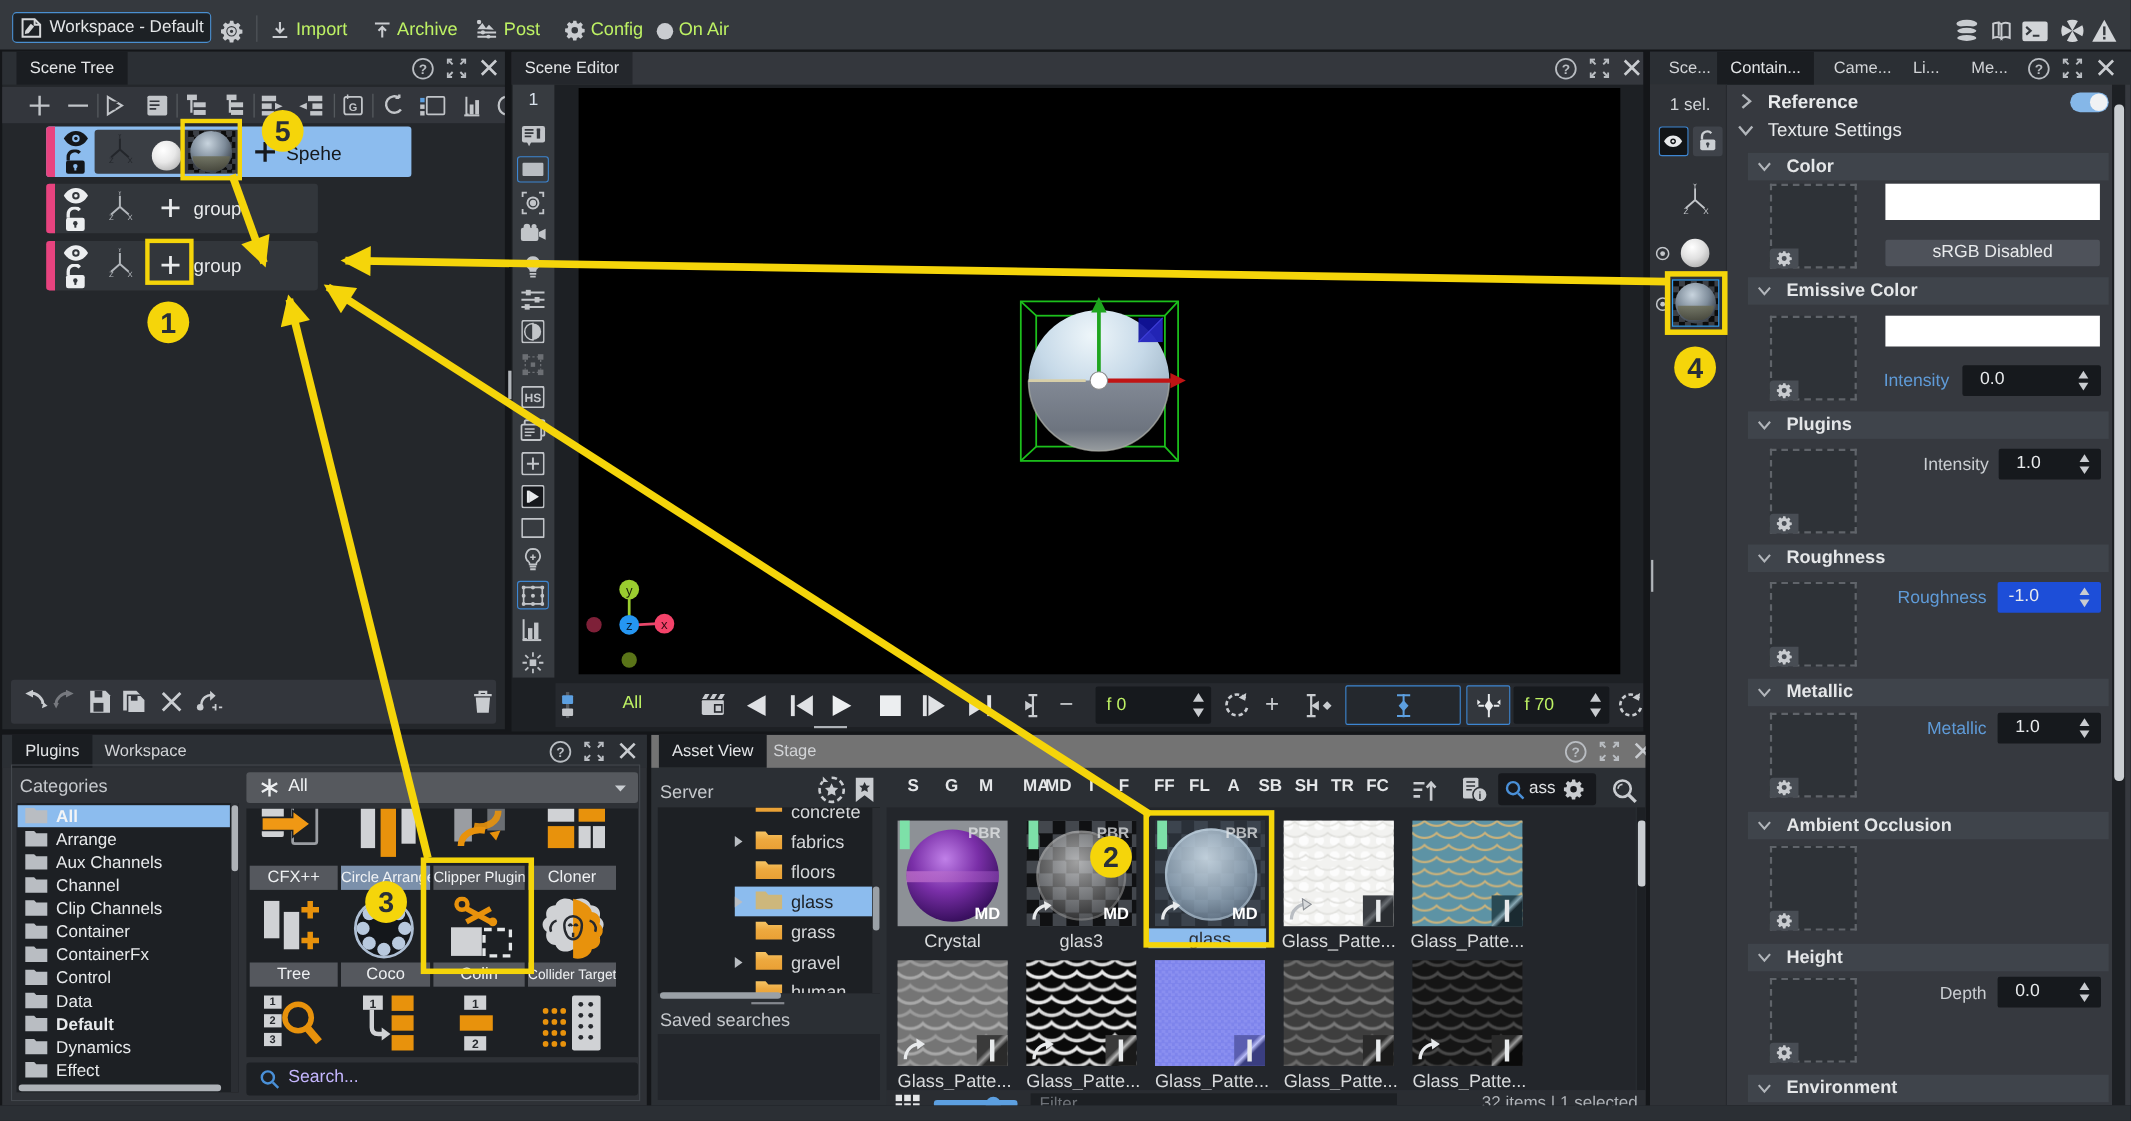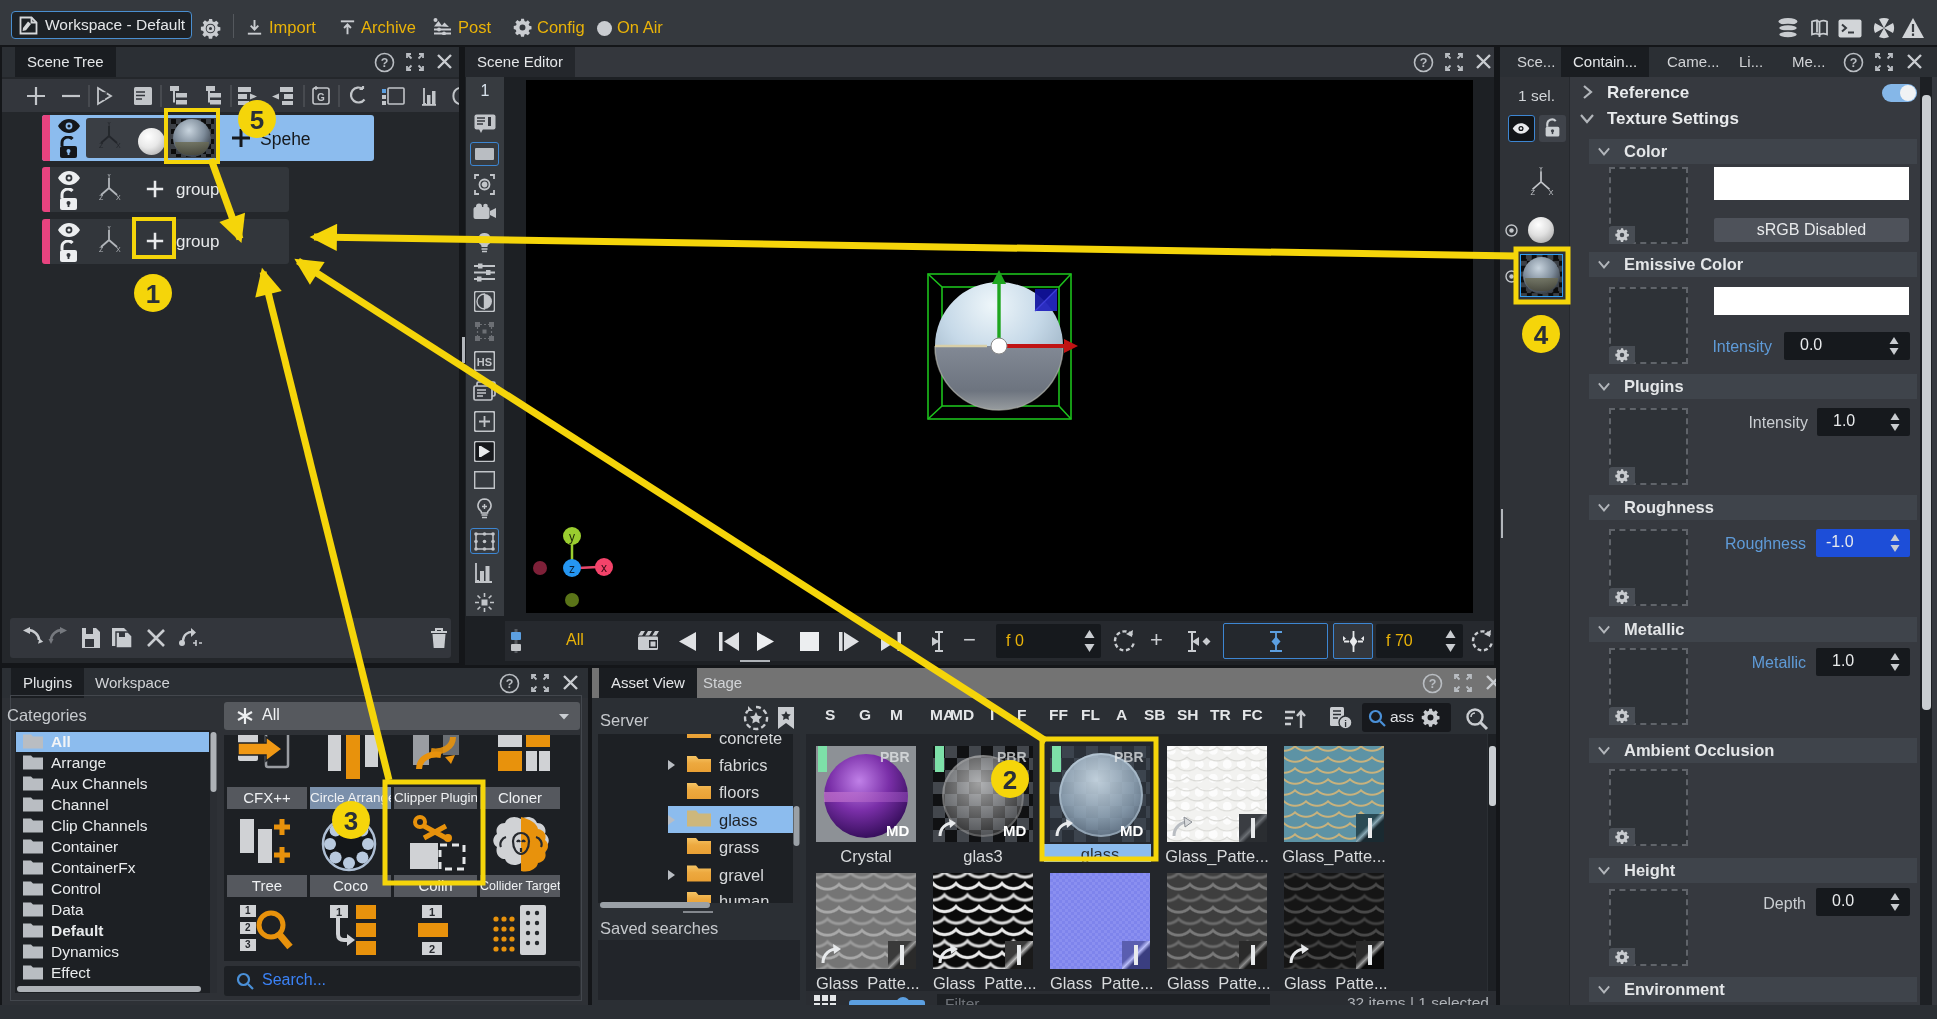--- a/index.html
+++ b/index.html
@@ -1,17 +1,17 @@
 <!DOCTYPE html>
 <html><head><meta charset="utf-8">
 <style>
 *{margin:0;padding:0;box-sizing:border-box}
 html,body{width:1937px;height:1019px;overflow:hidden;background:#141619;font-family:"Liberation Sans",sans-serif;}
 .abs{position:absolute}
-.txt{color:#eab308;white-space:nowrap}
+.txt{color:#bef264;white-space:nowrap}
 svg{display:block}
 .tab{position:absolute;top:0;height:30px;line-height:30px;padding:0 12px;color:#d2d4d7;font-size:15px}
 .tab.act{background:#1a1d21;color:#e4e6e8}
 </style></head>
 <body>
 
 <div class="abs" style="left:0;top:0;width:1937px;height:45px;background:#35393e">
   <div class="abs" style="left:11px;top:11px;width:181px;height:28px;border:1px solid #4a8fd0;border-radius:4px;background:#1d2125;display:flex;align-items:center">
     <svg width="21" height="21" style="margin-left:6px" viewBox="0 0 21 21">
         <path d="M2.5 2.5h11l5 5v11h-16z" fill="none" stroke="#d6d8da" stroke-width="1.8"></path>
@@ -541,21 +541,21 @@
         <g stroke="#b9bdc2" stroke-width="1.8" fill="none">
           <path d="M1 5V1h4M13 1h4v4M17 13v4h-4M5 17H1v-4"></path>
           <path d="M1.5 1.5l4 4M16.5 1.5l-4 4M16.5 16.5l-4-4M1.5 16.5l4-4"></path>
         </g>
       </svg>
     <svg class="abs" style="left:560px;top:6px" width="17" height="17" viewBox="0 0 17 17">
         <path d="M2 2l13 13M15 2L2 15" stroke="#c9ccd0" stroke-width="2.4"></path>
       </svg>
   </div>
   <div class="abs" style="left:8px;top:27px;width:572px;height:306px;border:1px solid #43474d"></div>
-  <span class="abs" style="left:5px;top:38px;font-size:16.5px;color:#c6c9cd">Categories</span>
+  <span class="abs" style="left:16px;top:38px;font-size:16.5px;color:#c6c9cd">Categories</span>
 
   <div class="abs" style="left:13px;top:62px;width:202px;height:263px;background:#1d2024">
     <div class="abs" style="left:1px;top:2px;width:193px;height:20px;background:#8cbcee"></div>
   </div>
   <svg class="abs" style="left:13px;top:62px" width="202" height="263" viewBox="0 0 202 263">
     <g fill="#b9bdc2">
         <path d="M8 4.5h8l2 2h10v12H8z"></path>
         <path d="M8 25.5h8l2 2h10v12H8z"></path>
         <path d="M8 46.5h8l2 2h10v12H8z"></path>
         <path d="M8 67.5h8l2 2h10v12H8z"></path>
@@ -733,21 +733,21 @@
         </g>
       </svg>
 
   </div>
 
   <div class="abs" style="left:222px;top:298px;width:356px;height:30px;background:#1d2024;border-radius:3px">
     <svg class="abs" style="left:12px;top:6px" width="18" height="18" viewBox="0 0 18 18">
         <circle cx="7.5" cy="7.5" r="5.5" fill="none" stroke="#4a90d8" stroke-width="2.2"></circle>
         <path d="M12 12l5 5" stroke="#4a90d8" stroke-width="2.2"></path>
       </svg>
-    <span class="abs" style="left:38px;top:5px;font-size:16px;color:#3b82f6">Search...</span>
+    <span class="abs" style="left:38px;top:5px;font-size:16px;color:#c4b5fd">Search...</span>
   </div>
 </div>
 
 <div class="abs" style="left:592px;top:668px;width:904px;height:337px;background:#2b2f34;overflow:hidden">
   <div class="abs" style="left:0;top:0;width:904px;height:30px;background:#737373">
     <div class="tab act" style="left:7px">Asset View</div>
     <div class="tab" style="left:99px">Stage</div>
     <svg class="abs" style="left:830px;top:5px" width="21" height="21" viewBox="0 0 21 21">
         <circle cx="10.5" cy="10.5" r="9" fill="none" stroke="#b9bdc2" stroke-width="1.6"></circle>
         <text x="10.5" y="15" font-size="12.5" font-weight="bold" fill="#b9bdc2" text-anchor="middle" font-family="Liberation Sans">?</text>
@@ -1036,21 +1036,21 @@
 
   <svg class="abs" style="left:80px;top:37px" width="14" height="16" viewBox="0 0 14 16">
       <path d="M4 2l7 6-7 6" fill="none" stroke="#b2b6bb" stroke-width="2.2"></path>
     </svg>
   <span class="abs" style="left:107px;top:36px;font-size:17px;font-weight:bold;color:#e8eaec">Reference</span>
   <div class="abs" style="left:382px;top:37px;width:35px;height:18px;border-radius:9px;background:#85b7e8"></div>
   <div class="abs" style="left:400px;top:38px;width:16px;height:16px;border-radius:50%;background:#f0f2f4"></div>
   <svg class="abs" style="left:79px;top:64px" width="16" height="14" viewBox="0 0 16 14">
       <path d="M2 4l6 7 6-7" fill="none" stroke="#b2b6bb" stroke-width="2.2"></path>
     </svg>
-  <span class="abs" style="left:107px;top:62px;font-size:17px;font-weight:bold;color:#e8eaec">Texture Settings</span>
+  <span class="abs" style="left:107px;top:62px;font-size:17px;font-weight:normal;color:#e8eaec">Texture Settings</span>
 
   <div class="abs" style="left:89px;top:92px;width:328px;height:25px;background:#3f444b"></div>
   <svg class="abs" style="left:97px;top:98px" width="14" height="12" viewBox="0 0 16 14">
       <path d="M2 4l6 7 6-7" fill="none" stroke="#b2b6bb" stroke-width="2.2"></path>
     </svg>
   <span class="abs" style="left:124px;top:95px;font-size:16.5px;font-weight:bold;color:#e4e6e8">Color</span>
   <div class="abs" style="left:109px;top:120px;width:79px;height:77px;background:#2e3237;border:2px dashed #60646a"></div>
   <div class="abs" style="left:109px;top:179px;width:26px;height:18px;background:#484d54;border-radius:3px 0 3px 0"></div>
   <svg class="abs" style="left:114px;top:180px" width="16" height="16" viewBox="0 0 24 24">
       <path fill="#c9ccd0" d="M10.3 2h3.4l.5 2.6 1.7.7 2.2-1.5 2.4 2.4-1.5 2.2.7 1.7 2.6.5v3.4l-2.6.5-.7 1.7 1.5 2.2-2.4 2.4-2.2-1.5-1.7.7-.5 2.6h-3.4l-.5-2.6-1.7-.7-2.2 1.5-2.4-2.4 1.5-2.2-.7-1.7L2 13.7v-3.4l2.6-.5.7-1.7-1.5-2.2 2.4-2.4 2.2 1.5 1.7-.7.5-2.6zM12 8.6a3.4 3.4 0 100 6.8 3.4 3.4 0 000-6.8z"></path>

